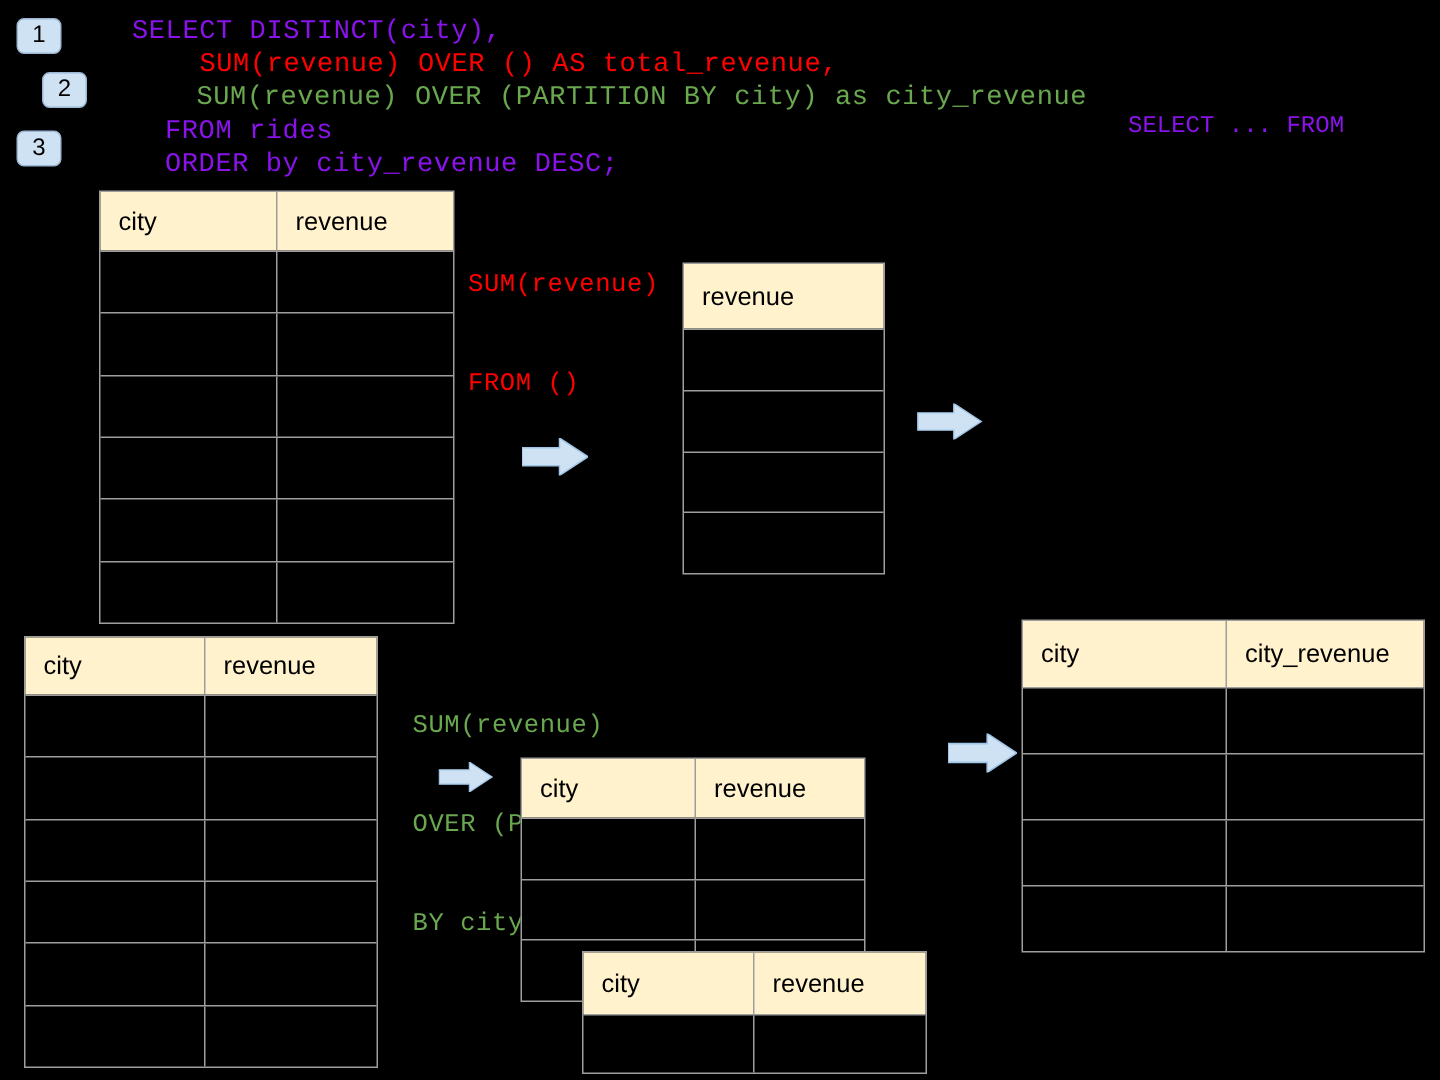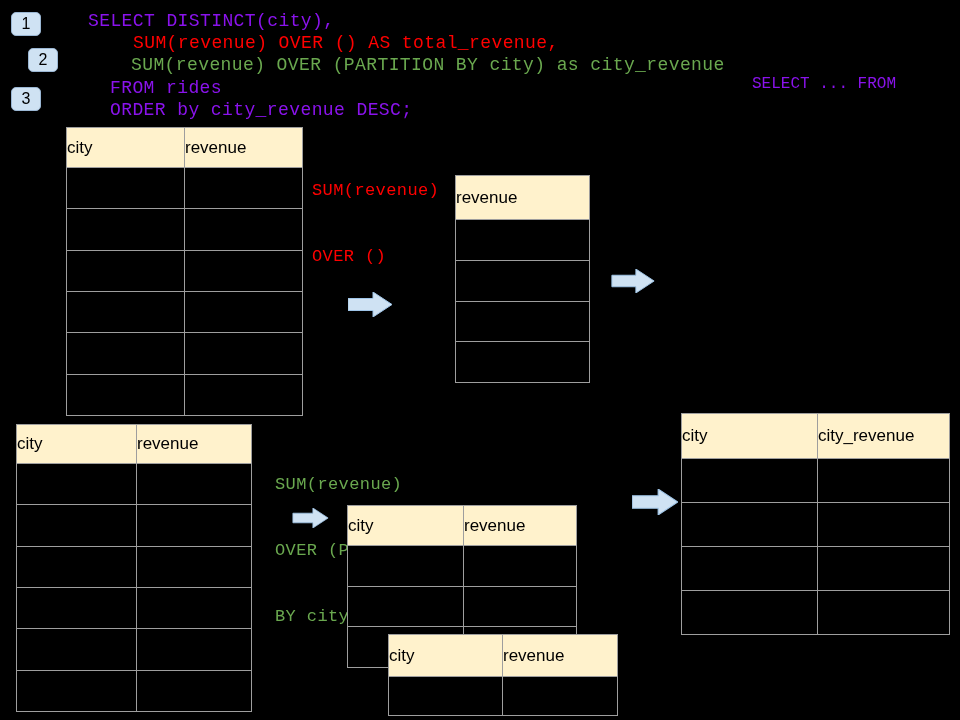--- a/index.html
+++ b/index.html
@@ -17,21 +17,21 @@
         font-weight:400;font-size:18px;letter-spacing:.4px;line-height:22px;white-space:pre;}
   .note{font-size:16px;letter-spacing:0;line-height:21px;}
   [data-color="purple"]{color:var(--purple,#8A13EC);}
   [data-color="red"]{color:var(--red,#F00);}
   [data-color="green"]{color:var(--green,#6AA84F);}
 
   
   .dtable{position:absolute;background:#000;border:1.5px solid var(--table_border,#9E9E9E);
           box-sizing:border-box;display:flex;flex-direction:column;}
   .thead{height:var(--hh,39px);flex:none;background:var(--header_fill,#FFF2CC);display:flex;}
-  .hcell{display:flex;align-items:center;font-size:17px;color:#000;
+  .hcell{display:flex;align-items:center;padding-left:12px;font-size:17px;color:#000;
          box-sizing:border-box;overflow:hidden;}
   .hcell.c1{width:var(--col1,118px);border-right:1.5px solid var(--table_border,#9E9E9E);}
   .hcell.rest{flex:1;}
   .tbody{flex:1;display:flex;flex-direction:column;}
   .trow{flex:1;display:flex;border-top:1.5px solid var(--table_border,#9E9E9E);}
   .tcell{box-sizing:border-box;}
   .tcell.c1{width:var(--col1,118px);border-right:1.5px solid var(--table_border,#9E9E9E);}
   .tcell.rest{flex:1;}
 
   
@@ -52,21 +52,21 @@
   <div class="code" style="left:119px;top:54px;margin-left:12px;" data-color="green">SUM(revenue) OVER (PARTITION BY city) as city_revenue</div>
   <div class="code" style="left:110px;top:77px;text-align:right;" data-color="purple">FROM rides</div>
   <div class="code" style="left:110px;top:99px;" data-color="purple">ORDER by city_revenue DESC;</div>
 
   <div class="code note" style="left:752px;top:32px;" data-color="purple">
     <div>SELECT ... FROM</div>
   </div>
 
   <div class="code" style="left:312px;top:136px;font-size:17px;" data-color="red">
     <div>SUM(revenue)</div>
-    <div>OVER ()</div>
+    <div>FROM ()</div>
   </div>
 
   <div class="code" style="left:275px;top:430px;font-size:17px;" data-color="green">
     <div>SUM(revenue)</div>
     <div>OVER (PARTITION</div>
     <div>BY city)</div>
   </div>
 
   <div class="dtable" style="left:66px;top:127px;width:237px;height:289px;--col1:118px;--hh:39px;">
     <div class="thead">

